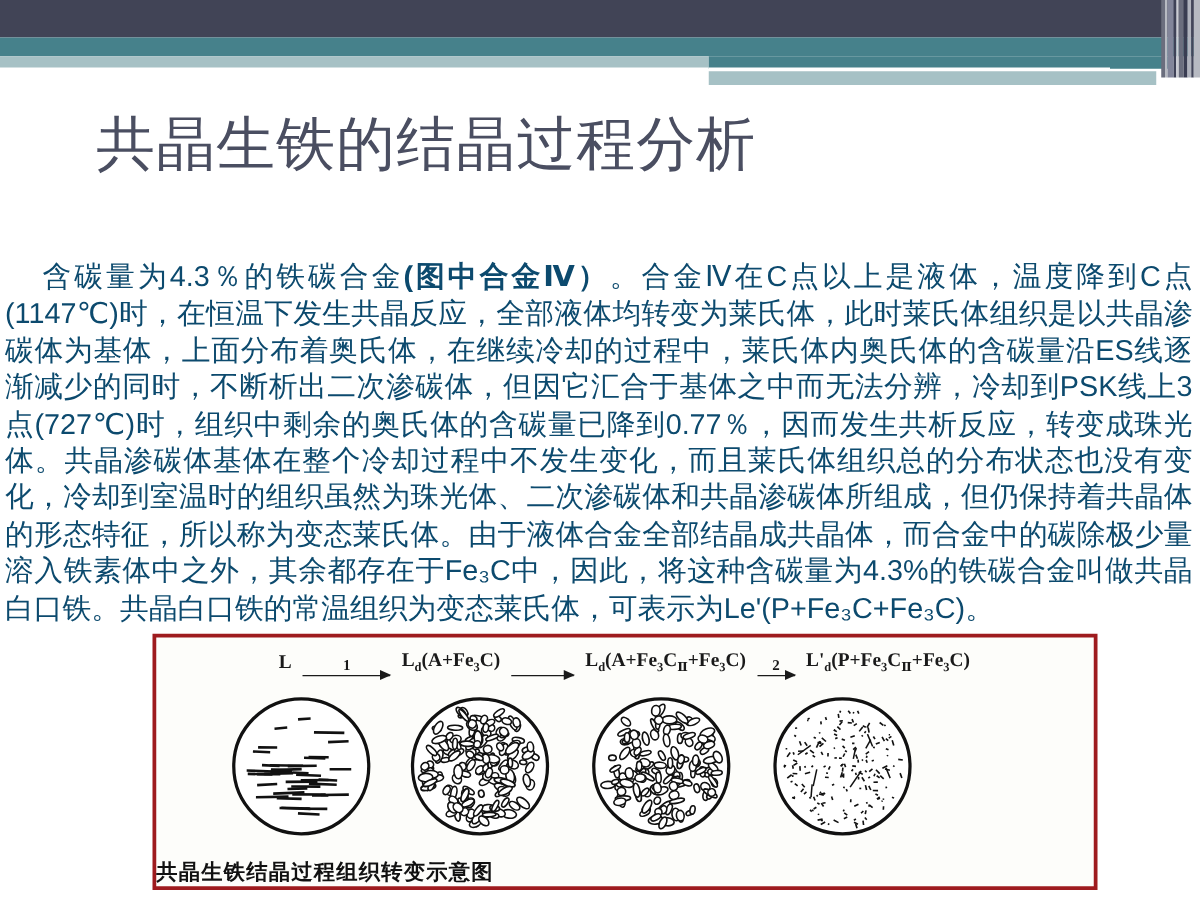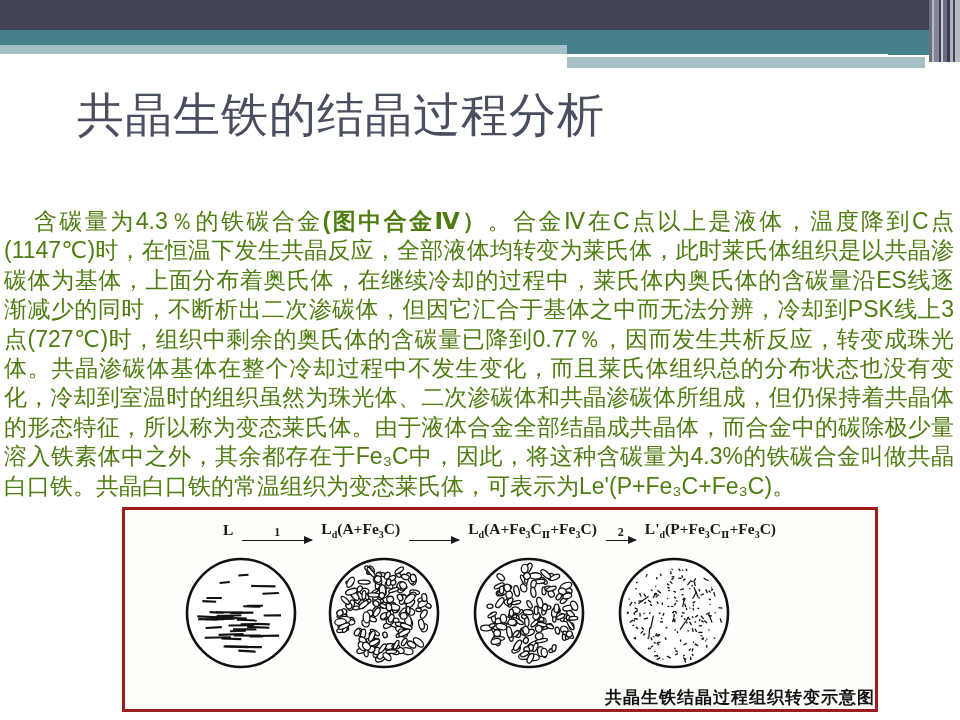--- a/index.html
+++ b/index.html
@@ -19,21 +19,21 @@
   .stripes span{position:absolute;top:0;height:62px;display:block;}
   
   .title{
     position:absolute;left:77px;top:86px;
     font-size:47px;line-height:1.25;font-weight:500;
     color:var(--title-color);letter-spacing:1px;white-space:nowrap;text-align:center;
   }
   
   .body-text{
     position:absolute;left:4px;top:164px;width:950px;
-    font-size:23px;line-height:29.4px;color:#4d7c0f;
+    font-size:23px;line-height:29.4px;color:#0c4a6e;
     text-indent:30px;text-align:justify;margin-top:43px;
   }
   .body-text .b{font-weight:bold;}
   
   .diagram{
     position:absolute;left:122px;top:507px;width:756px;height:205px;
     border:3px solid var(--diagram-border);background:#fdfdfa;box-sizing:border-box;
   }
   .formula{
     position:absolute;left:98px;top:7px;height:26px;
@@ -45,21 +45,21 @@
   .arrow{display:inline-flex;flex-direction:column;align-items:center;justify-content:flex-end;height:22px;}
   .alabel{font-size:12px;line-height:11px;font-weight:600;}
   .aline{position:relative;width:100%;height:0;border-top:1.8px solid #1a1a1a;margin-top:2px;align-self:stretch;}
   .aline::after{
     content:'';position:absolute;right:-1px;top:-5.5px;width:0;height:0;
     border-left:9px solid #1a1a1a;border-top:4px solid transparent;border-bottom:4px solid transparent;
   }
   .circles-row{position:absolute;left:0;top:0;width:750px;height:199px;}
   .micro{position:absolute;top:46px;}
   .caption{
-    position:absolute;left:0;right:0;top:176px;text-align:right;
+    position:absolute;left:0;right:0;top:176px;text-align:left;
     font-size:17px;font-weight:bold;color:#111;letter-spacing:1px;
   }
 </style>
 </head>
 <body>
 
 <div class="bar bar-dark"></div>
 <div class="bar bar-teal"></div>
 <div class="bar bar-light-left"></div>
 <div class="bar bar-teal-right"></div>

